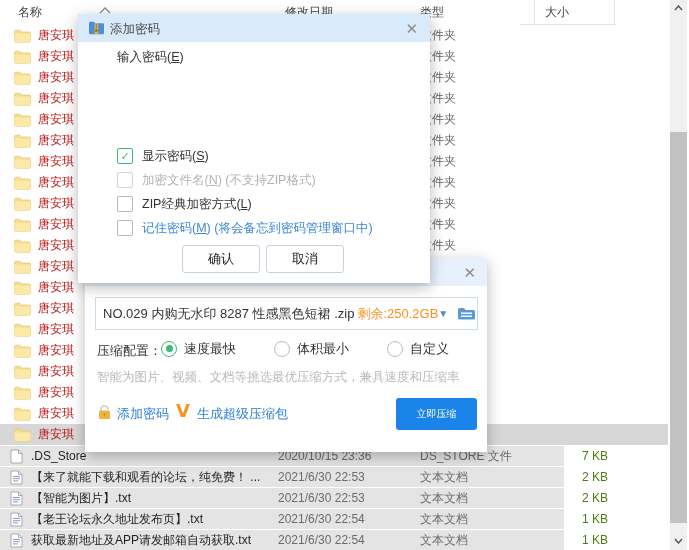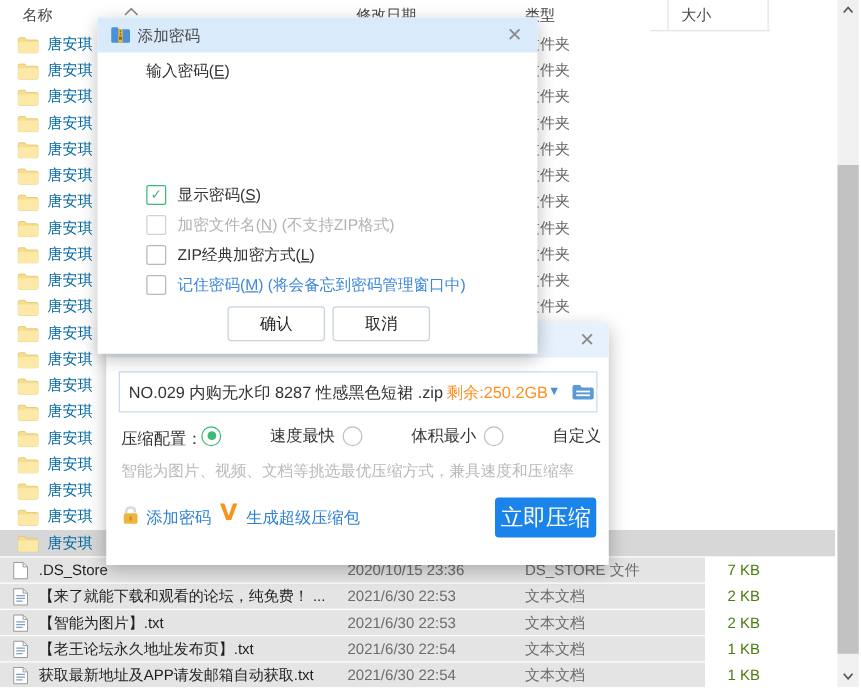--- a/index.html
+++ b/index.html
@@ -10,21 +10,21 @@
   .hdr-name{left:18px;} .hdr-date{left:285px;} .hdr-type{left:420px;} .hdr-size{left:545px;}
   .hdr-sep{position:absolute;top:0;width:1px;height:24px;background:#e4e4e4;}
   .hdr-sep.s1{left:534px;} .hdr-sep.s2{left:614px;}
   .hdr-underline{position:absolute;left:520px;top:24px;width:96px;height:1px;background:#e4e4e4;}
   .sort-icon{position:absolute;left:99px;top:0;}
   
   .folder-list{position:absolute;left:0;top:25px;width:668px;}
   .row{position:relative;height:21px;display:flex;align-items:center;}
   .row.selected{background:#d7d7d7;}
   .row .icon{margin-left:14px;flex:0 0 auto;display:flex;}
-  .row .fname{margin-left:7px;font-size:12px;color:#0369a1;white-space:nowrap;overflow:hidden;}
+  .row .fname{margin-left:7px;font-size:12px;color:#b91c1c;white-space:nowrap;overflow:hidden;}
   .row .ftype{position:absolute;left:420px;font-size:12px;color:#666;white-space:nowrap;}
   .file-list{position:absolute;left:0;top:446px;width:564px;}
   .frow{position:relative;height:20px;margin-bottom:1px;background:#e4e4e4;display:flex;align-items:center;}
   .frow .icon{margin-left:10px;flex:0 0 auto;display:flex;}
   .frow .fname{margin-left:8px;font-size:12px;color:#1f1f1f;white-space:nowrap;max-width:235px;overflow:hidden;}
   .frow .fdate{position:absolute;left:278px;font-size:12px;color:#6b6b6b;white-space:nowrap;}
   .frow .ftype{position:absolute;left:420px;font-size:12px;color:#6b6b6b;white-space:nowrap;}
   .frow .fsize{position:absolute;left:540px;width:68px;text-align:right;font-size:12px;color:#4d7c0f;}
   
   .vscroll{position:absolute;left:670px;top:0;width:17px;height:550px;background:#f0f0f0;z-index:5;}
@@ -59,36 +59,36 @@
   .cmp-dialog{left:85px;top:258px;width:402px;height:194px;z-index:10;}
   .cmp-headband{position:absolute;left:0;top:0;width:100%;height:28px;background:#e6f1fc;}
   .cmp-close{right:11px;top:7px;}
   .cmp-filebox{position:absolute;left:10px;top:39px;width:367px;height:31px;border:1px solid #c9dced;
                background:#fff;display:flex;align-items:center;padding:0 7px;}
   .cmp-filename{font-size:13px;color:#333;white-space:nowrap;}
   .cmp-free{font-size:13px;color:#ff8f1f;margin-left:3px;white-space:nowrap;}
   .cmp-caret{margin-left:auto;font-size:10px;color:#4d8fd6;}
   .cmp-folder-icon{margin-left:9px;display:flex;}
   .cmp-config-label{position:absolute;left:12px;top:84px;font-size:13px;color:#333;}
-  .radio-row{position:absolute;top:82px;display:flex;align-items:center;height:17px;gap:32px;}
+  .radio-row{position:absolute;top:82px;display:flex;align-items:center;height:17px;}
   .radio-row.r1{left:76px;} .radio-row.r2{left:189px;} .radio-row.r3{left:302px;}
   .radio-circle{width:14px;height:14px;border:1px solid #bdbdbd;border-radius:50%;background:#fff;
                 display:flex;align-items:center;justify-content:center;}
   .radio-row.selected .radio-circle{border-color:#3cb878;}
   .radio-dot{width:7px;height:7px;border-radius:50%;background:transparent;}
   .radio-row.selected .radio-dot{background:#3cb878;}
   .radio-label{margin-left:7px;font-size:13px;color:#333;white-space:nowrap;}
   .cmp-hint{position:absolute;left:12px;top:111px;font-size:12.5px;color:#b9b9b9;white-space:nowrap;}
   .cmp-lock-icon{position:absolute;left:11px;top:146px;display:flex;}
   .cmp-addpwd{position:absolute;left:32px;top:147px;font-size:13px;color:#2f80d6;}
   .cmp-v-icon{position:absolute;left:91px;top:142px;font-size:18px;font-weight:bold;color:#f7941e;
               font-family:"DejaVu Sans",sans-serif;}
   .cmp-super{position:absolute;left:112px;top:147px;font-size:13px;color:#2f80d6;}
   .cmp-go-btn{position:absolute;left:311px;top:140px;width:81px;height:32px;background:#1b84ea;border-radius:3px;
-              color:#fff;font-size:18px;display:flex;align-items:center;justify-content:center;}
+              color:#fff;font-size:10px;display:flex;align-items:center;justify-content:center;}
   u{text-decoration:underline;}
 </style>
 </head>
 <body>
 
 <div class="canvas">
 
   <div class="col-header hdr-name">名称</div>
   <span class="sort-icon">
     <svg width="12" height="7" viewBox="0 0 12 7">

